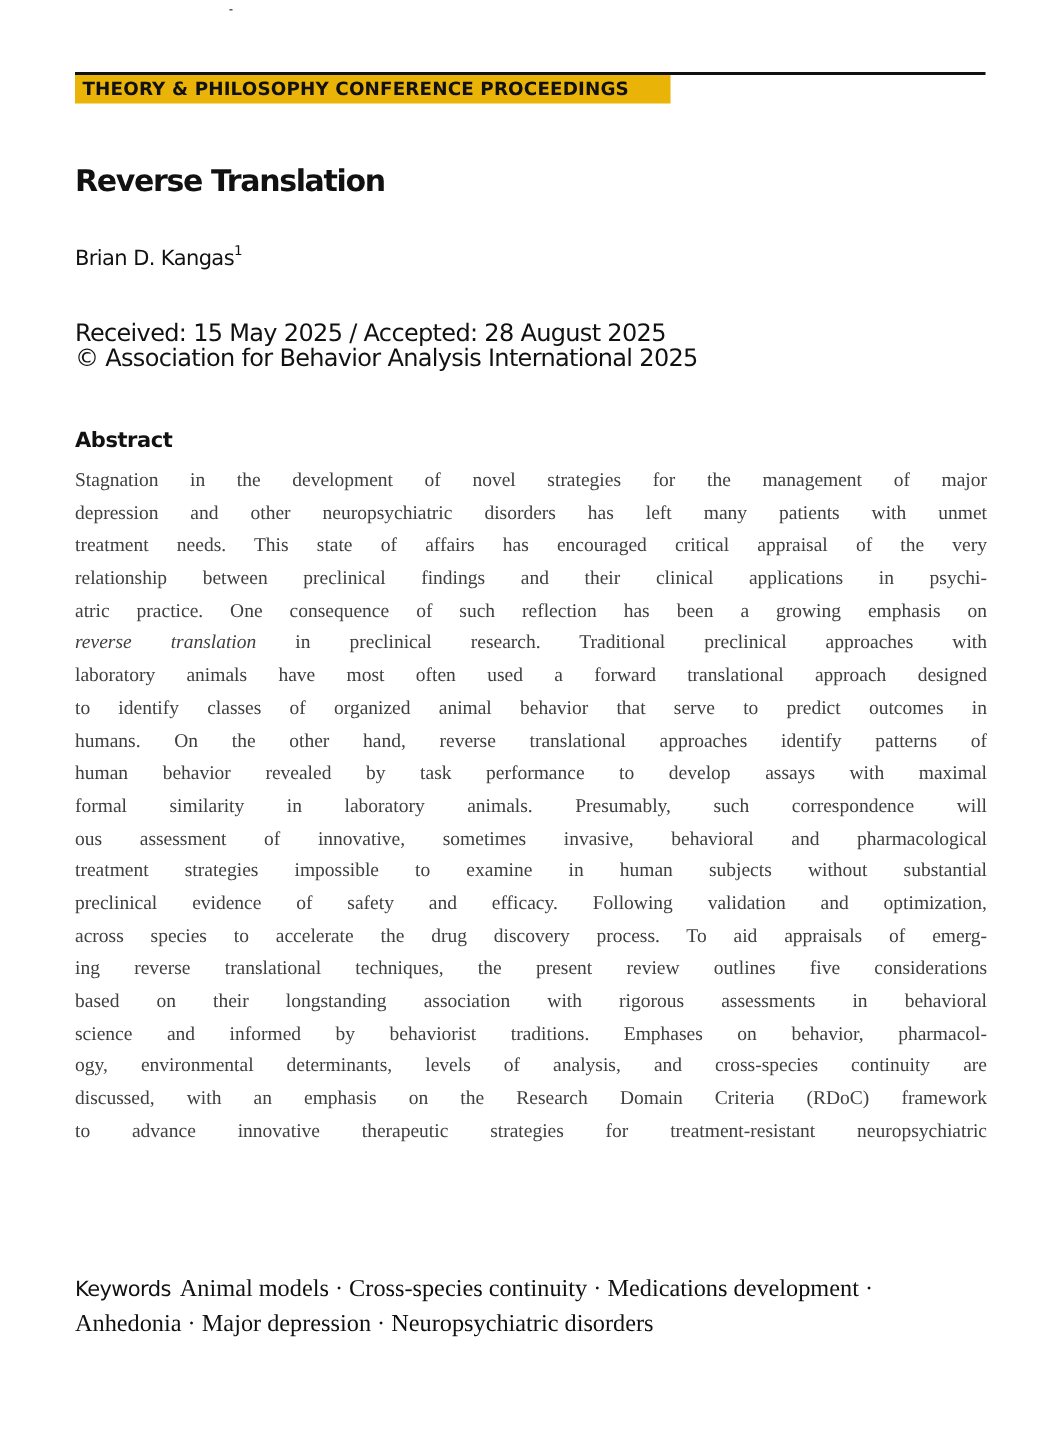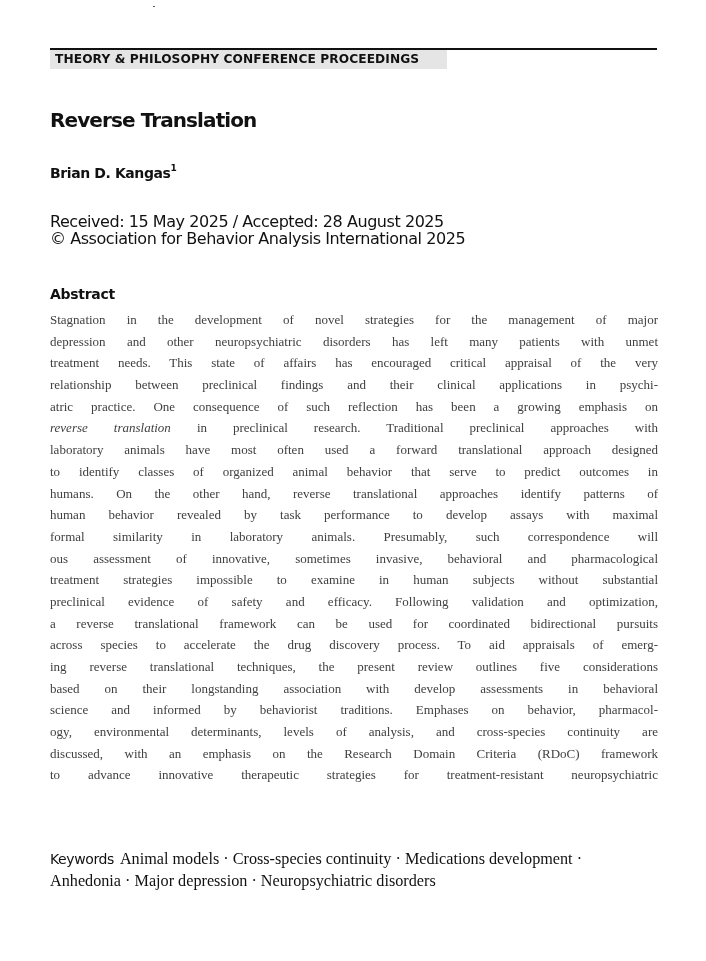--- a/index.html
+++ b/index.html
@@ -1,35 +1,35 @@
 <!DOCTYPE html>
 <html><head>
 <meta charset="utf-8">
 <style>
   html, body { margin: 0; padding: 0; background: #ffffff; }
   body { width: 706px; height: 961px; position: relative; overflow: hidden; }
   .artifact-dot { position: absolute; left: 153px; top: 6px; width: 2px; height: 1px; background: #555; }
   .top-rule { position: absolute; left: 50px; top: 48px; width: 607px; height: 2px; background: #111; }
   .section-bar {
     position: absolute; left: 50px; top: 50px; width: 397px; height: 19px;
-    background: #e5e5e5;
+    background: #eab308;
   }
   .section-label {
     position: absolute; left: 5px; top: 2px;
     font-family: "DejaVu Sans", sans-serif; font-weight: bold; font-size: 12.2px;
     letter-spacing: 0.1px; color: #111; white-space: nowrap;
   }
   .title {
     position: absolute; left: 50px; top: 108px;
     font-family: "DejaVu Sans", sans-serif; font-weight: bold; font-size: 20px;
     letter-spacing: -0.9px; color: #111; white-space: nowrap;
   }
   .author {
     position: absolute; left: 50px; top: 164px;
-    font-family: "DejaVu Sans", sans-serif; font-weight: bold; font-size: 14px;
+    font-family: "DejaVu Sans", sans-serif; font-weight: normal; font-size: 14px;
     letter-spacing: -0.4px; color: #111; white-space: nowrap;
   }
   .author sup { font-size: 9px; position: relative; top: -1px; }
   .meta {
     position: absolute; left: 50px; top: 213px;
     font-family: "DejaVu Sans", sans-serif; font-size: 16px; line-height: 17px;
     letter-spacing: -0.45px; color: #111; white-space: nowrap;
   }
   .abstract-heading {
     position: absolute; left: 50px; top: 286px;
@@ -84,24 +84,23 @@
   <div class="abstract-line">atric practice. One consequence of such reflection has been a growing emphasis on</div>
   <div class="abstract-line"><i>reverse translation</i><span> in preclinical research. Traditional preclinical approaches with</span></div>
   <div class="abstract-line">laboratory animals have most often used a forward translational approach designed</div>
   <div class="abstract-line">to identify classes of organized animal behavior that serve to predict outcomes in</div>
   <div class="abstract-line">humans. On the other hand, reverse translational approaches identify patterns of</div>
   <div class="abstract-line">human behavior revealed by task performance to develop assays with maximal</div>
   <div class="abstract-line">formal similarity in laboratory animals. Presumably, such correspondence will</div>
   <div class="abstract-line">ous assessment of innovative, sometimes invasive, behavioral and pharmacological</div>
   <div class="abstract-line">treatment strategies impossible to examine in human subjects without substantial</div>
   <div class="abstract-line">preclinical evidence of safety and efficacy. Following validation and optimization,</div>
-  <div class="abstract-line">a reverse translational framework can be used for coordinated bidirectional pursuits</div>
   <div class="abstract-line">across species to accelerate the drug discovery process. To aid appraisals of emerg-</div>
   <div class="abstract-line">ing reverse translational techniques, the present review outlines five considerations</div>
-  <div class="abstract-line">based on their longstanding association with develop assessments in behavioral</div>
+  <div class="abstract-line">based on their longstanding association with rigorous assessments in behavioral</div>
   <div class="abstract-line">science and informed by behaviorist traditions. Emphases on behavior, pharmacol-</div>
   <div class="abstract-line">ogy, environmental determinants, levels of analysis, and cross-species continuity are</div>
   <div class="abstract-line">discussed, with an emphasis on the Research Domain Criteria (RDoC) framework</div>
   <div class="abstract-line">to advance innovative therapeutic strategies for treatment-resistant neuropsychiatric</div>
 </div>
 
 <div class="keywords">
   <div><span class="keywords-label">Keywords</span><span>Animal models · Cross-species continuity · Medications development ·</span></div>
   <div>Anhedonia · Major depression · Neuropsychiatric disorders</div>
 </div>

